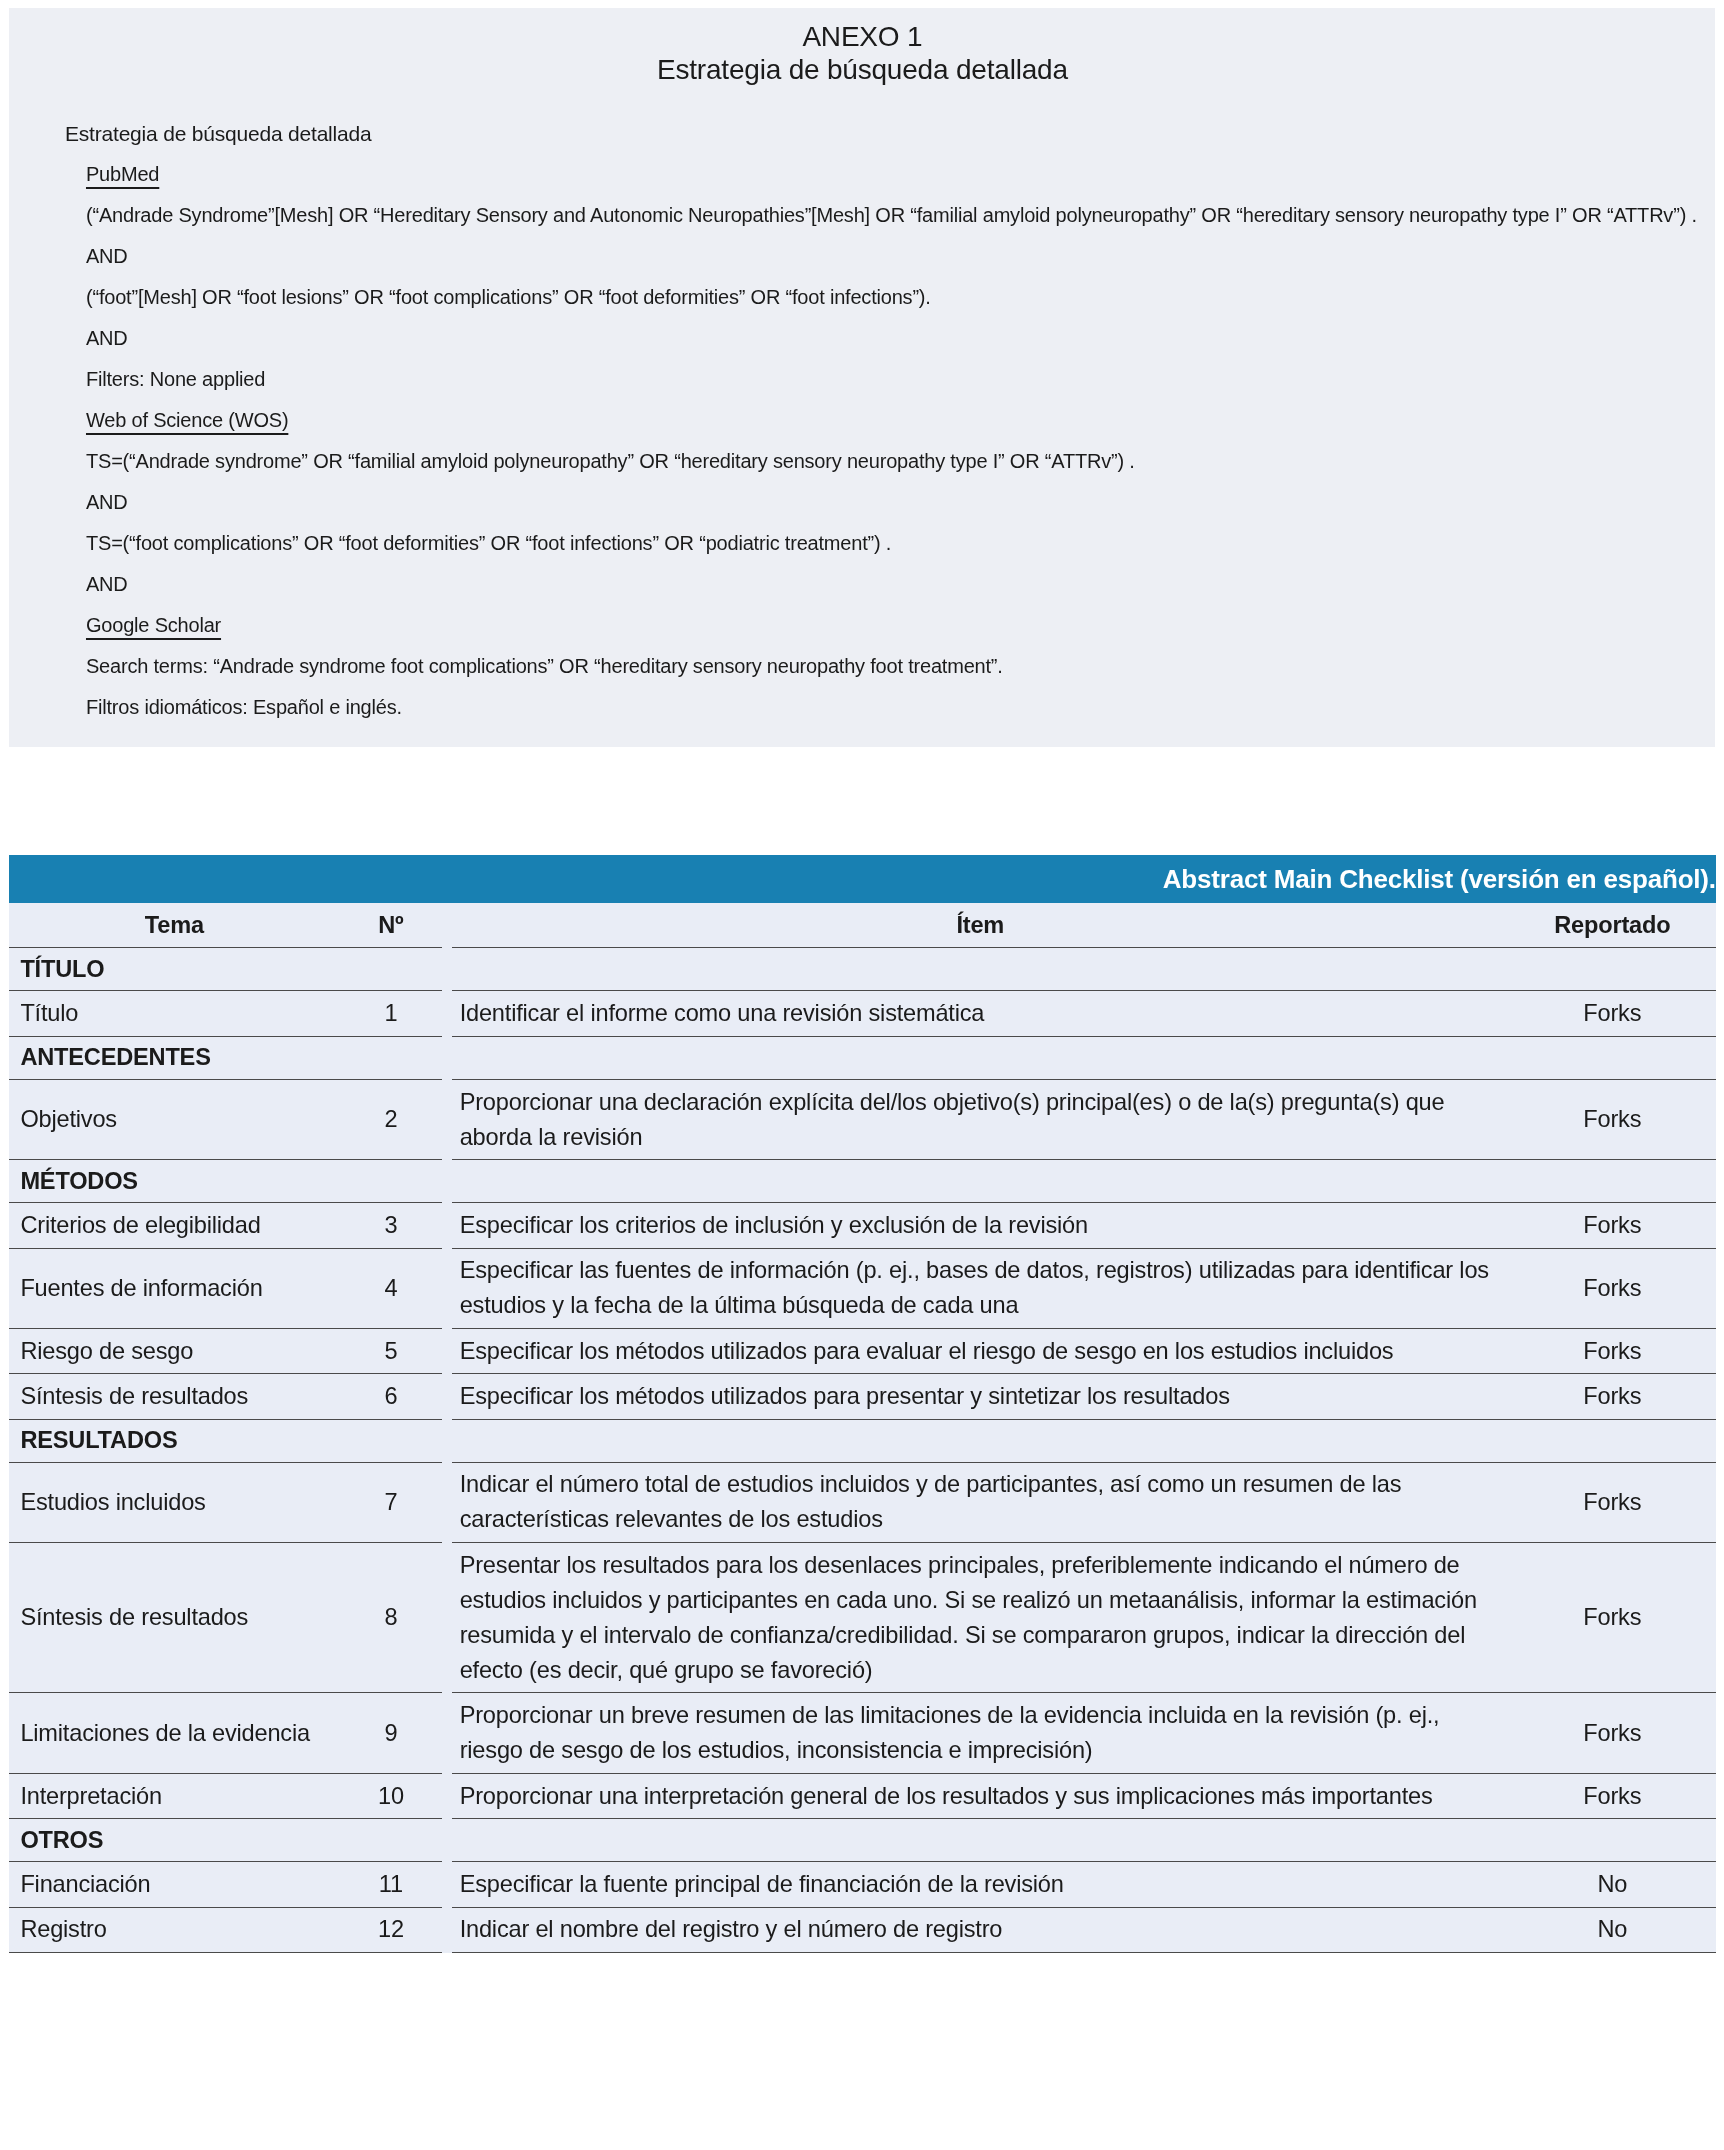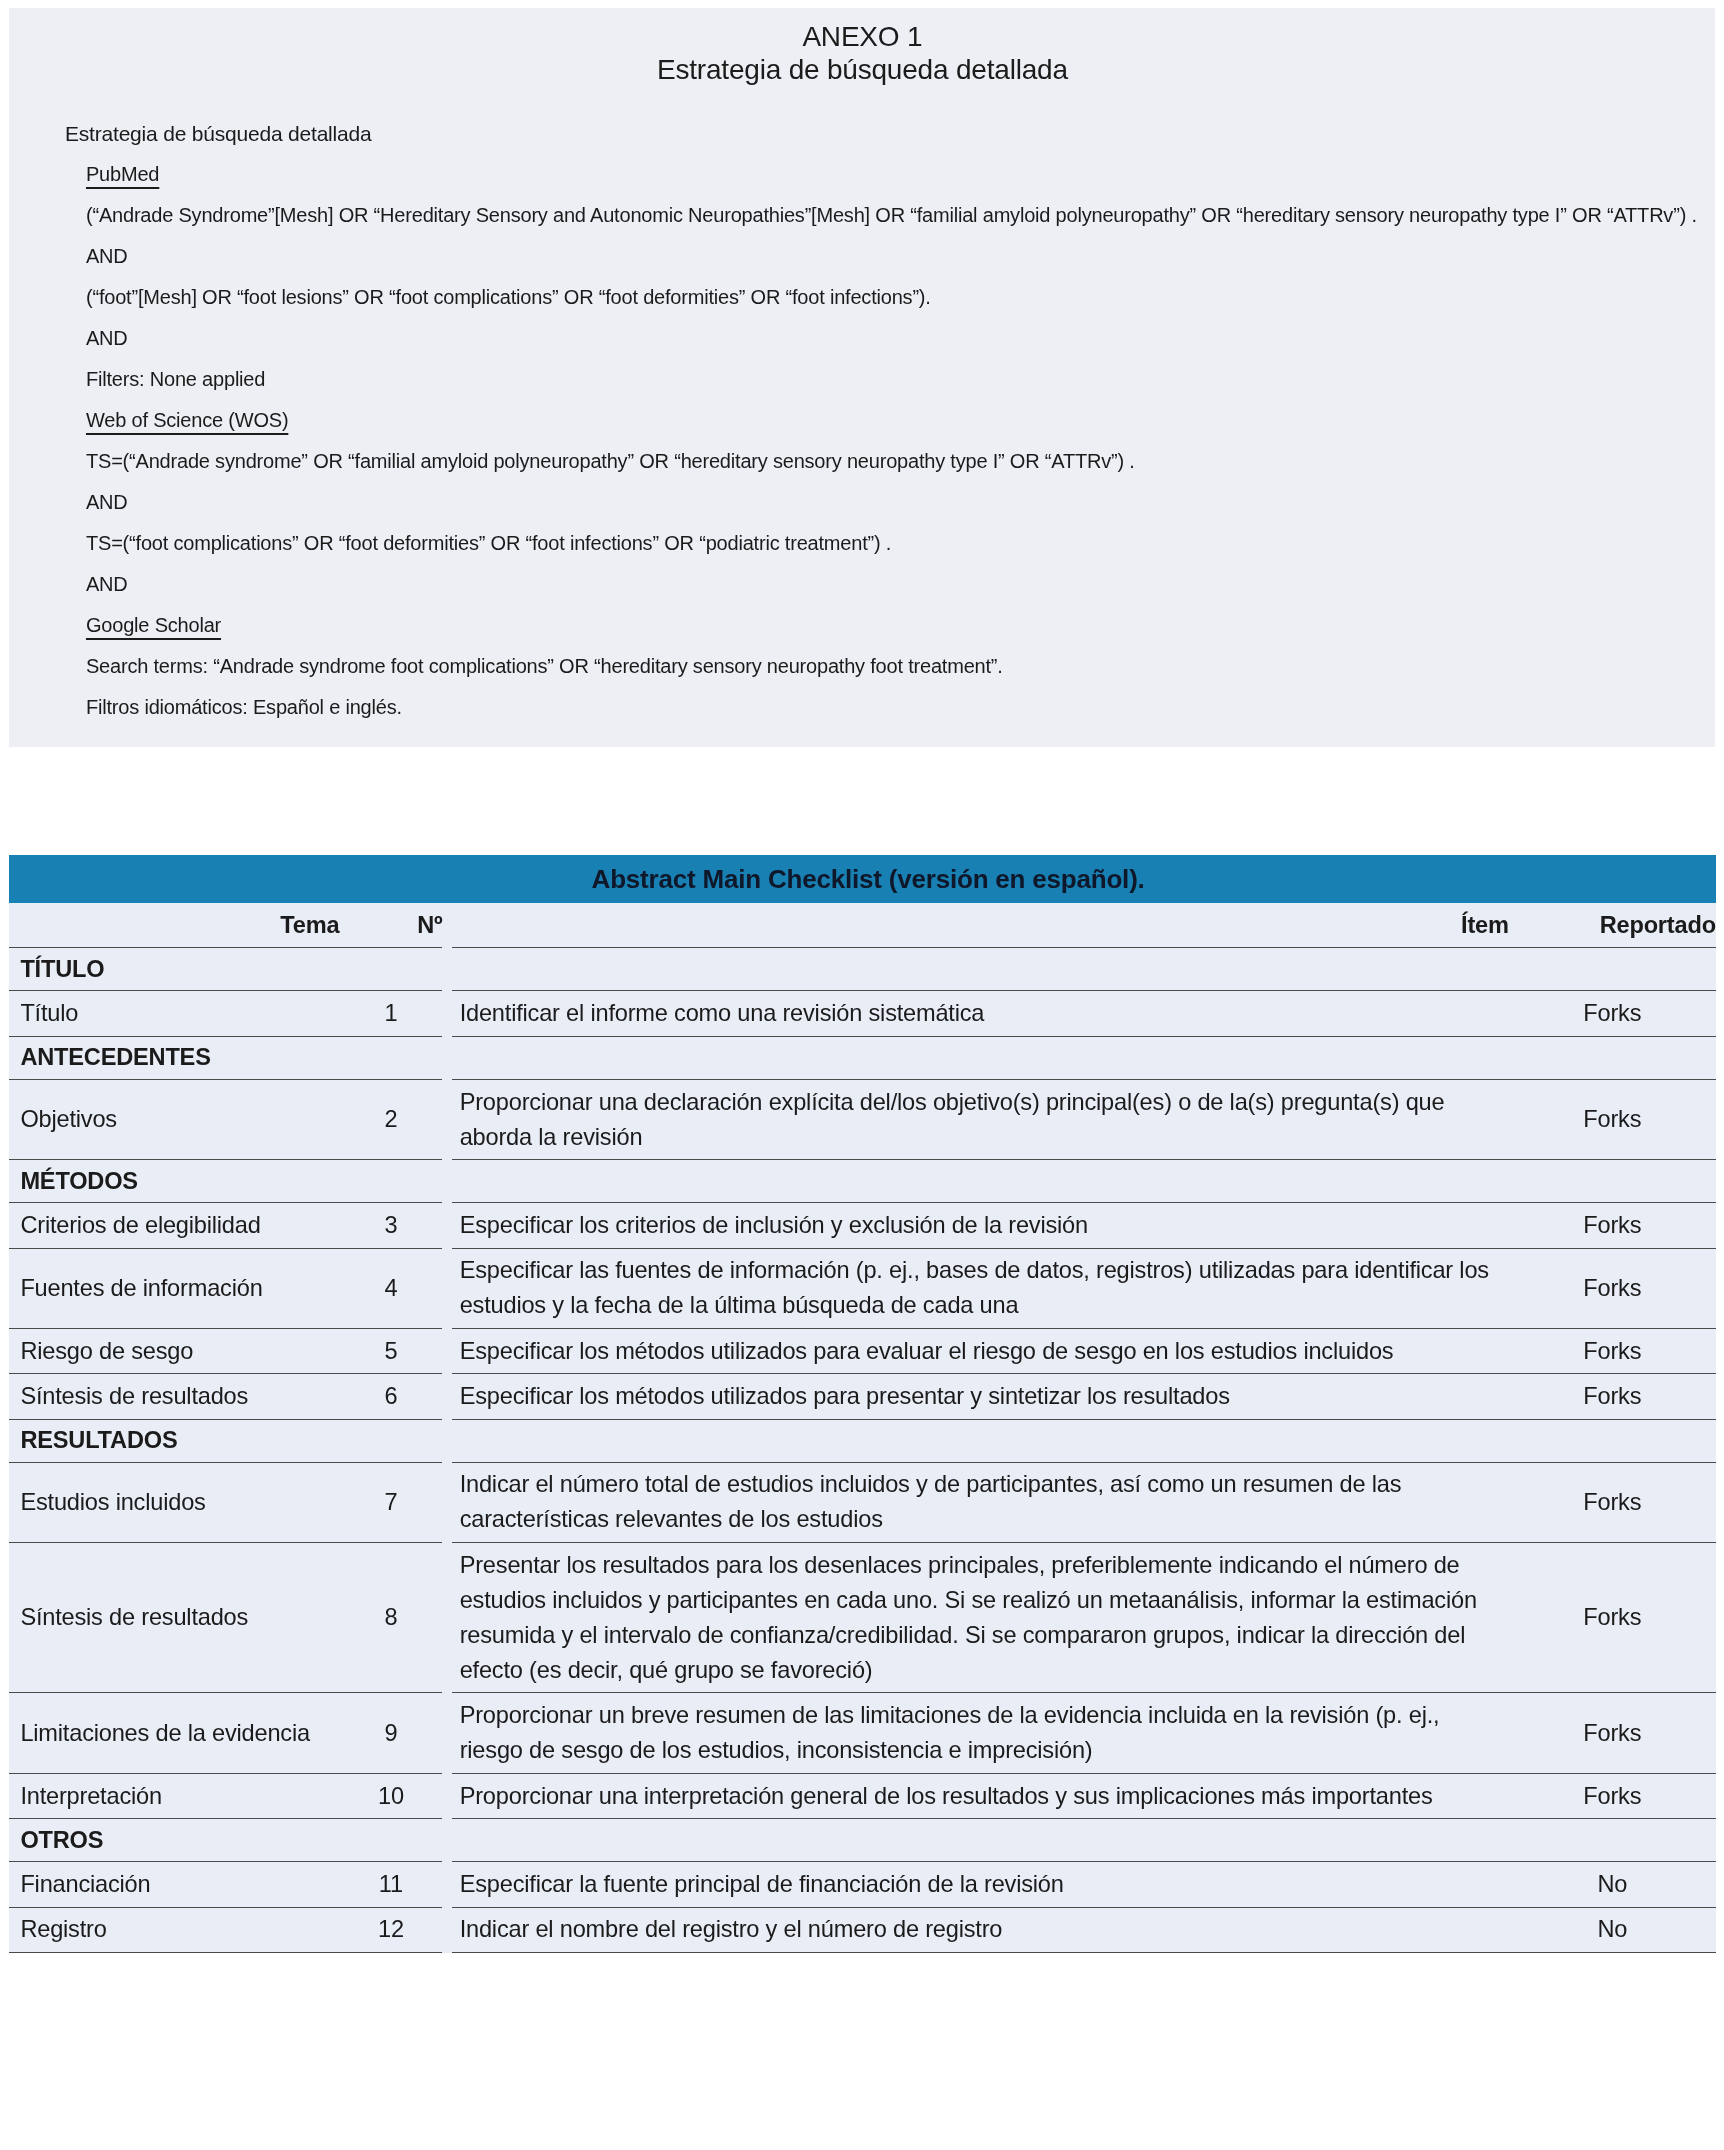--- a/index.html
+++ b/index.html
@@ -61,31 +61,31 @@
     background:var(--row-bg);
     font-size:23.6px;
   }
   .checklist td, .checklist th{
     padding:0;
     vertical-align:middle;
     font-weight:normal;
   }
   tr.band td{
     background:var(--blue);
-    color:#0f172a;
+    color:#ffffff;
     font-weight:bold;
     font-size:26px;
     height:48px;
     padding-left:11px;
-    text-align:center;
+    text-align:right;
   }
   tr.cols th{
     height:44px;
     font-weight:bold;
-    text-align:right;
+    text-align:center;
   }
   tbody td{ border-top:1.6px solid var(--line); }
   tbody td.sp{ border-top:none; }
   tr.last td{ border-bottom:1.6px solid var(--line); }
   tr.last td.sp{ border-bottom:none; }
 
   td.sec{
     font-weight:bold;
     padding-left:11px;
     height:43px;

